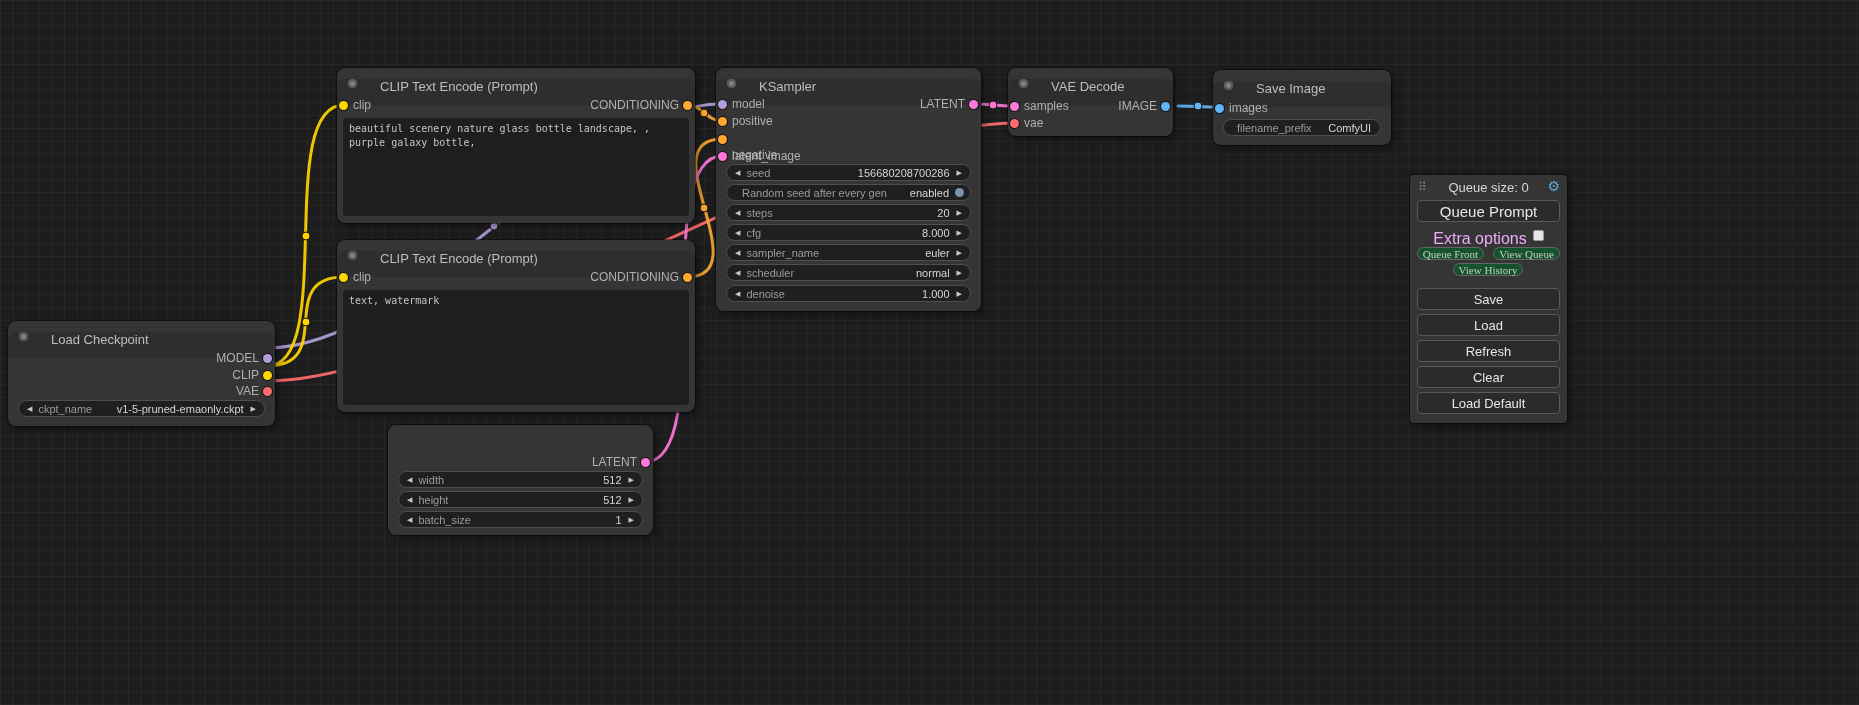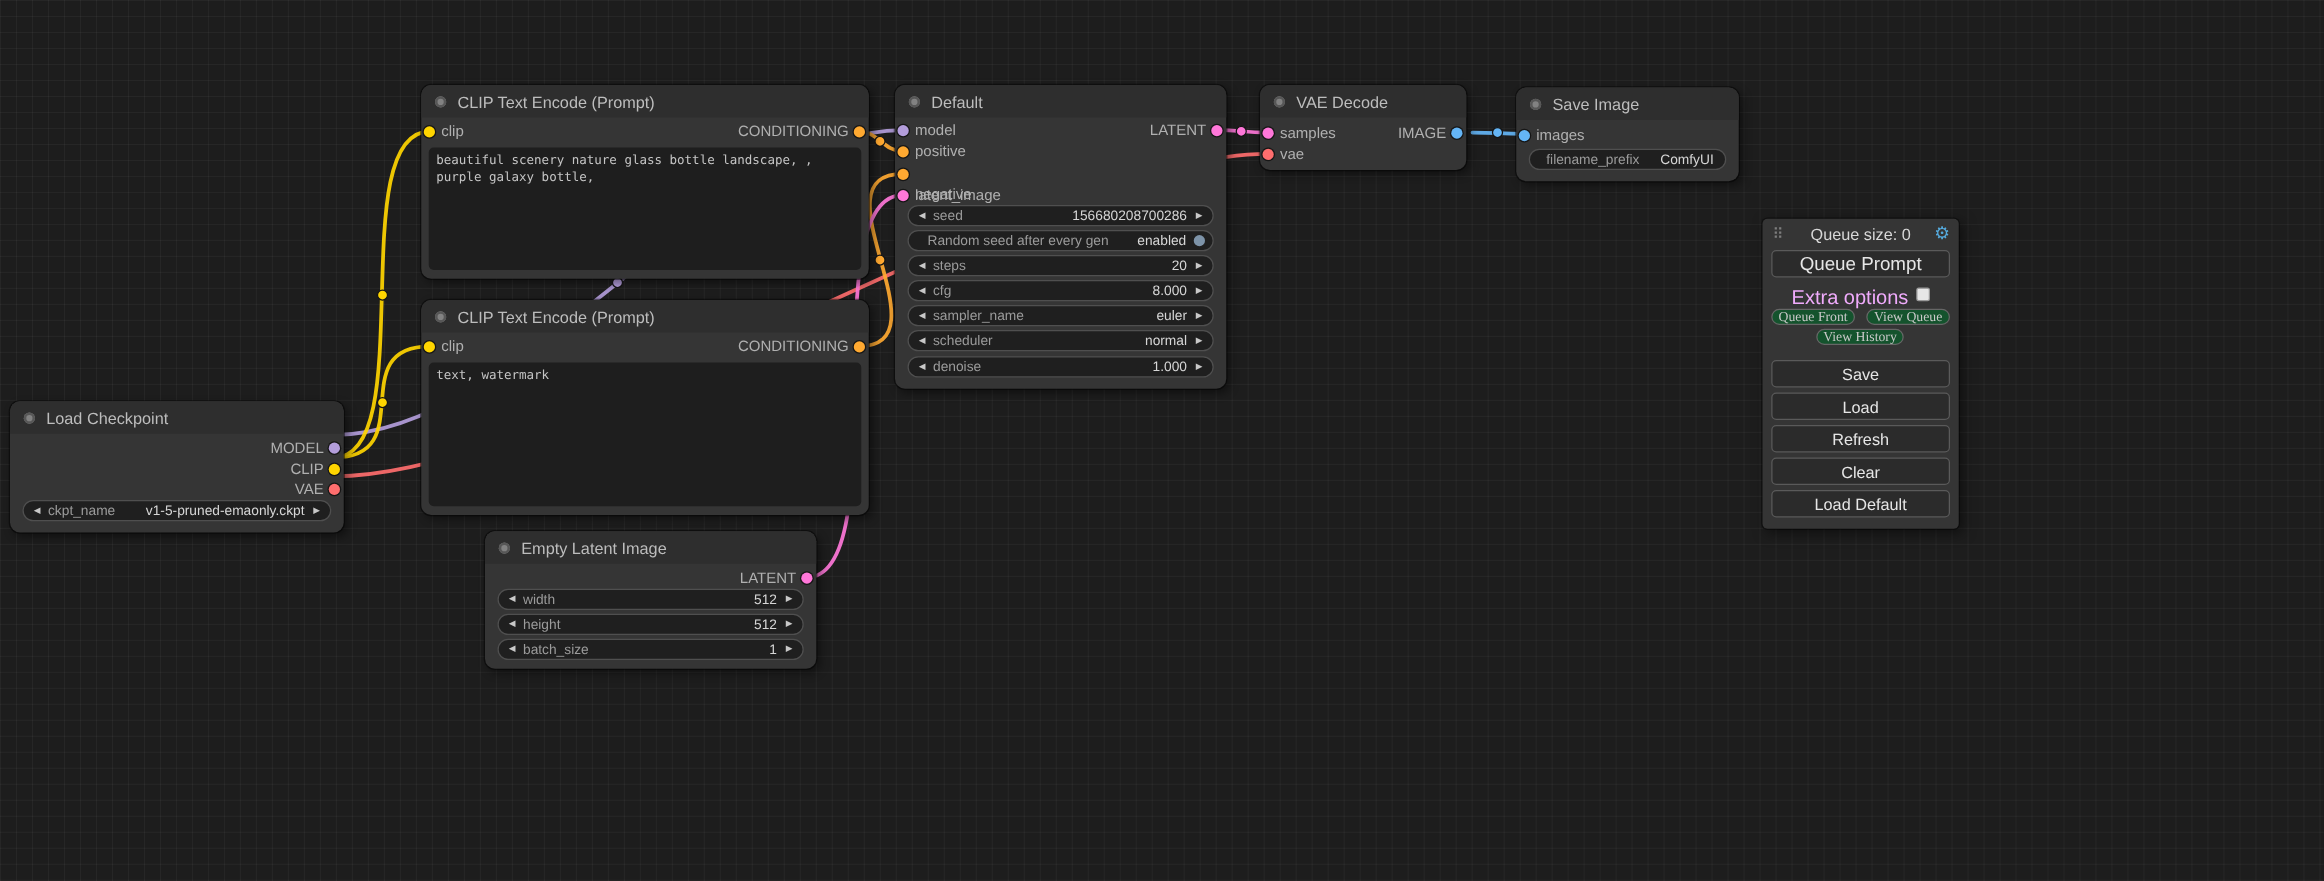--- a/index.html
+++ b/index.html
@@ -17,21 +17,21 @@
   .wire { fill:none; stroke:var(--c,#888); stroke-width:3; stroke-linecap:round; opacity:.92; }
   .wire-dot { fill:var(--c,#888); stroke:#141414; stroke-width:1; }
 
   .node {
     position:absolute; z-index:1;
     background:#353535; border-radius:8px;
     box-shadow:0 0 0 1px rgba(0,0,0,.45), 3px 3px 8px rgba(0,0,0,.45);
   }
   .ntitle {
     height:26px; background:#2e2e2e; border-radius:8px 8px 0 0;
-    display:flex; align-items:center; gap:9px; padding:0 11px;
+    display:flex; align-items:flex-start; gap:23px; padding:0 11px;margin-top:11px;
   }
   .ndot { width:9px; height:9px; border-radius:50%; background:#828282; box-shadow:inset 0 0 0 2px #575757; flex:0 0 auto; }
   .ntext { font-size:13px; color:#bdbdbd; white-space:nowrap; }
 
   .ilab { position:absolute; left:16px; height:16px; line-height:16px; font-size:12px; color:#b0b0b0; }
   .olab { position:absolute; right:16px; height:16px; line-height:16px; font-size:12px; color:#b0b0b0; }
   .sdot { position:absolute; width:9px; height:9px; border-radius:50%; background:var(--c,#888); box-shadow:0 0 0 1px #161616; }
   .sdot.in { left:2px; } .sdot.out { right:3px; }
 
   .widget {
@@ -136,24 +136,20 @@
     <span class="ntext">CLIP Text Encode (Prompt)</span>
   </div>
   <span class="sdot in" style="top: 32.5px; --c: #FFD500;"></span>
   <span class="ilab" style="top:29px">clip</span>
   <span class="olab" style="top:29px">CONDITIONING</span>
   <span class="sdot out" style="top: 32.5px; --c: #FFA931;"></span>
   <div class="ntext-area" style="top:50px;height:115px">text, watermark</div>
 </div>
 
 <div class="node" style="left:388px;top:425px;width:265px;height:110px">
-  <div class="ntitle">
-    <span class="ndot"></span>
-    <span class="ntext">Empty Latent Image</span>
-  </div>
   <span class="olab" style="top:29px">LATENT</span>
   <span class="sdot out" style="top: 32.5px; --c: #FF77D9;"></span>
   <div class="widget" style="top:46px">
     <span class="warr">◀</span>
     <span class="wname">width</span>
     <span class="wval">512</span>
     <span class="warr">▶</span>
   </div>
   <div class="widget" style="top:66px">
     <span class="warr">◀</span>
@@ -165,21 +161,21 @@
     <span class="warr">◀</span>
     <span class="wname">batch_size</span>
     <span class="wval">1</span>
     <span class="warr">▶</span>
   </div>
 </div>
 
 <div class="node" style="left:716px;top:68px;width:265px;height:243px">
   <div class="ntitle">
     <span class="ndot"></span>
-    <span class="ntext">Default</span>
+    <span class="ntext">KSampler</span>
   </div>
   <span class="sdot in" style="top: 31.5px; --c: #B39DDB;"></span>
   <span class="ilab" style="top:28px">model</span>
   <span class="olab" style="top:28px">LATENT</span>
   <span class="sdot out" style="top: 31.5px; --c: #FF77D9;"></span>
   <span class="sdot in" style="top: 48.5px; --c: #FFA931;"></span>
   <span class="ilab" style="top:45px">positive</span>
   <span class="sdot in" style="top: 66.5px; --c: #FFA931;"></span>
   <span class="ilab" style="top:79px">negative</span>
   <span class="sdot in" style="top: 83.5px; --c: #FF77D9;"></span>

